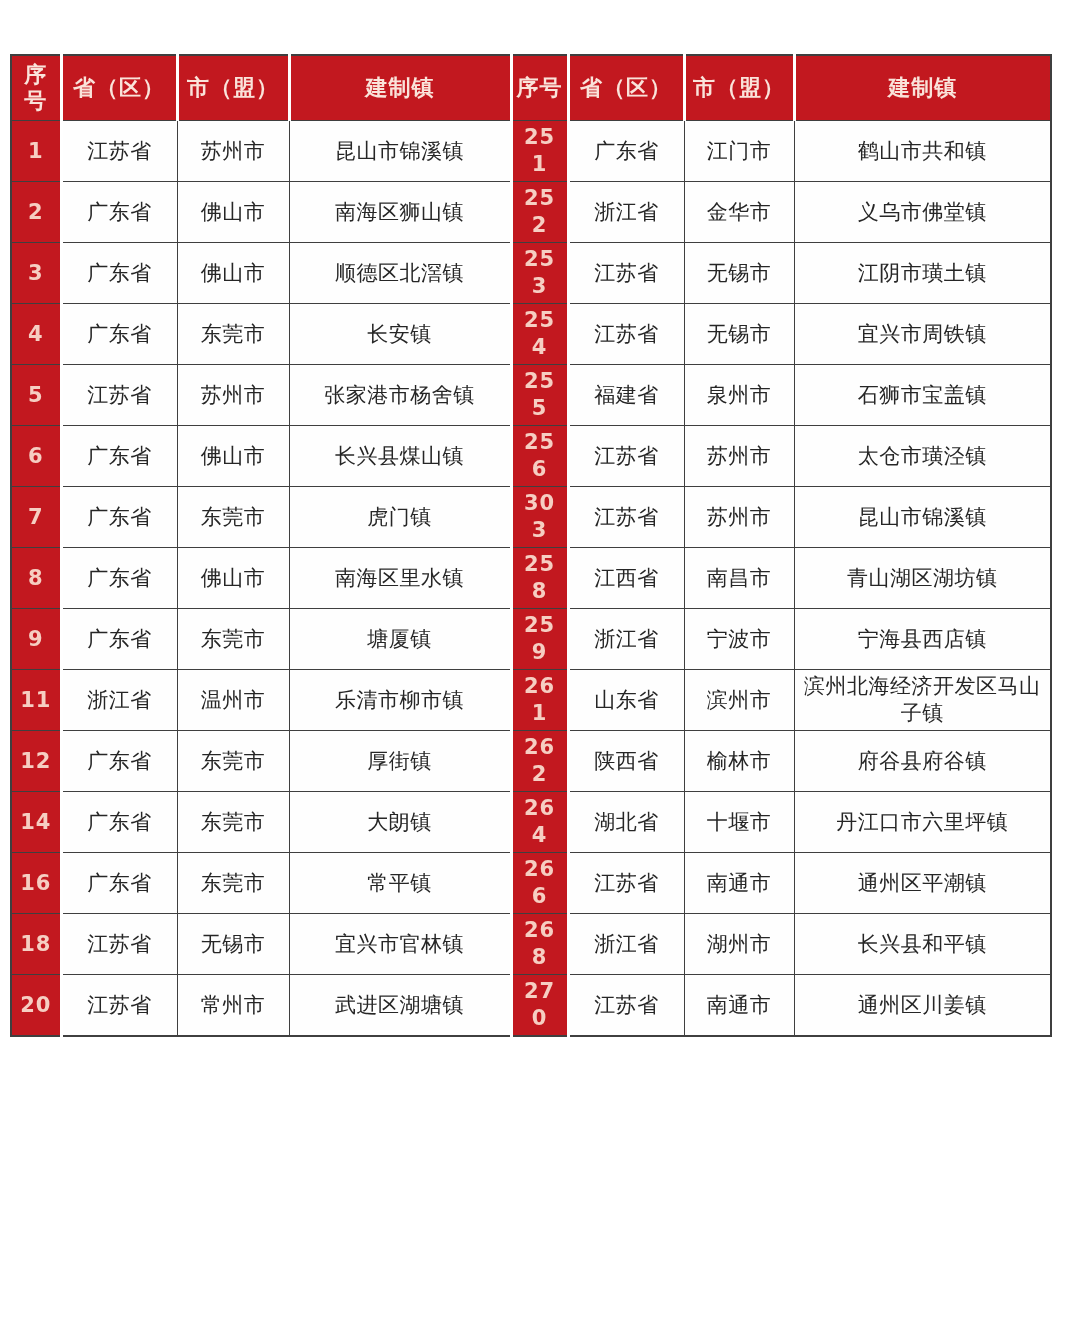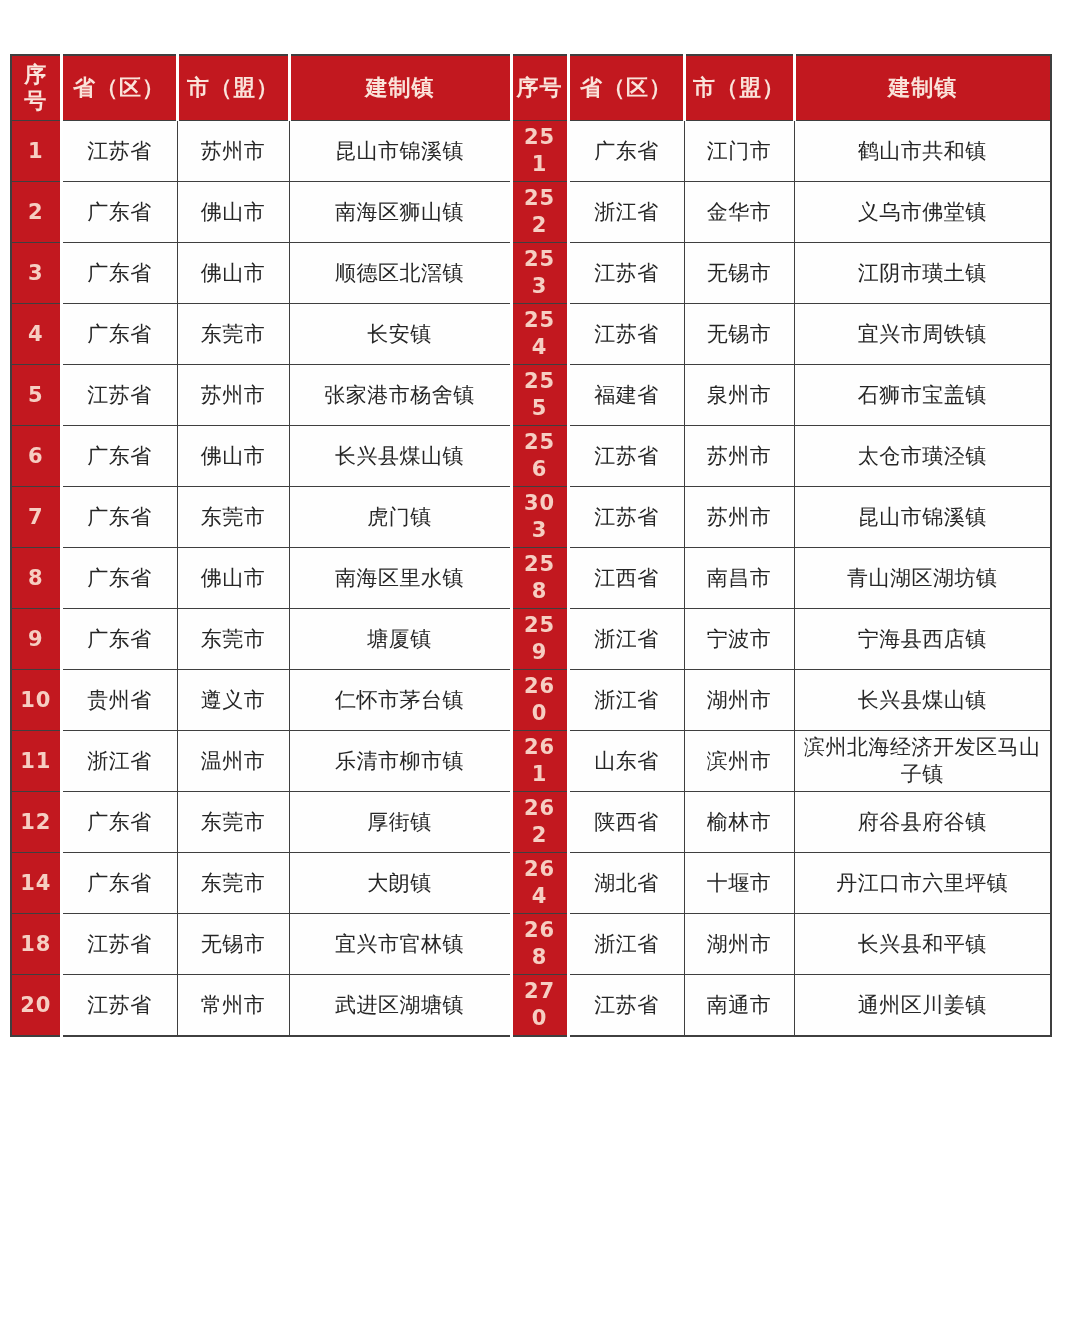--- a/index.html
+++ b/index.html
@@ -176,30 +176,20 @@
           <td class="num first">9</td>
           <td class="data">广东省</td>
           <td class="data">东莞市</td>
           <td class="data">塘厦镇</td>
           <td class="num">259</td>
           <td class="data">浙江省</td>
           <td class="data">宁波市</td>
           <td class="data">宁海县西店镇</td>
         </tr>
         <tr>
-          <td class="num first">10</td>
-          <td class="data">贵州省</td>
-          <td class="data">遵义市</td>
-          <td class="data">仁怀市茅台镇</td>
-          <td class="num">260</td>
-          <td class="data">浙江省</td>
-          <td class="data">湖州市</td>
-          <td class="data">长兴县煤山镇</td>
-        </tr>
-        <tr>
           <td class="num first">11</td>
           <td class="data">浙江省</td>
           <td class="data">温州市</td>
           <td class="data">乐清市柳市镇</td>
           <td class="num">261</td>
           <td class="data">山东省</td>
           <td class="data">滨州市</td>
           <td class="data">滨州北海经济开发区马山子镇</td>
         </tr>
         <tr>
@@ -216,20 +206,30 @@
           <td class="num first">14</td>
           <td class="data">广东省</td>
           <td class="data">东莞市</td>
           <td class="data">大朗镇</td>
           <td class="num">264</td>
           <td class="data">湖北省</td>
           <td class="data">十堰市</td>
           <td class="data">丹江口市六里坪镇</td>
         </tr>
         <tr>
+          <td class="num first">16</td>
+          <td class="data">广东省</td>
+          <td class="data">东莞市</td>
+          <td class="data">常平镇</td>
+          <td class="num">266</td>
+          <td class="data">江苏省</td>
+          <td class="data">南通市</td>
+          <td class="data">通州区平潮镇</td>
+        </tr>
+        <tr>
           <td class="num first">18</td>
           <td class="data">江苏省</td>
           <td class="data">无锡市</td>
           <td class="data">宜兴市官林镇</td>
           <td class="num">268</td>
           <td class="data">浙江省</td>
           <td class="data">湖州市</td>
           <td class="data">长兴县和平镇</td>
         </tr>
         <tr>

